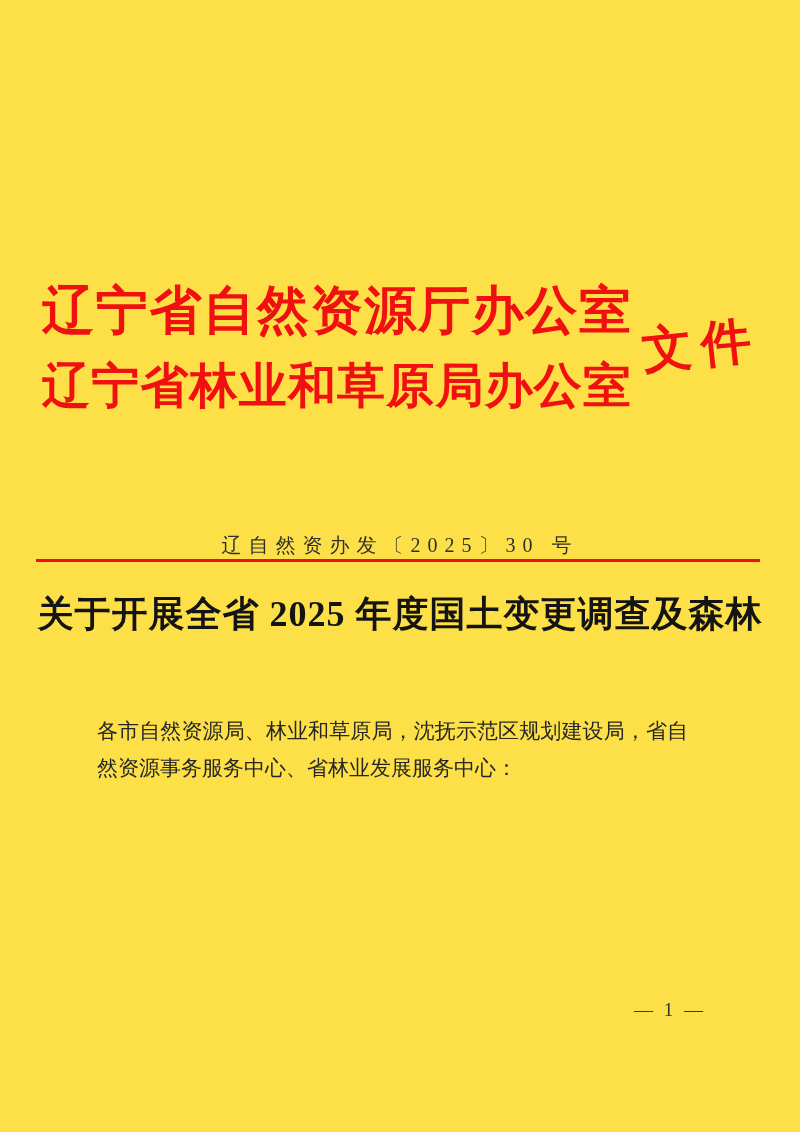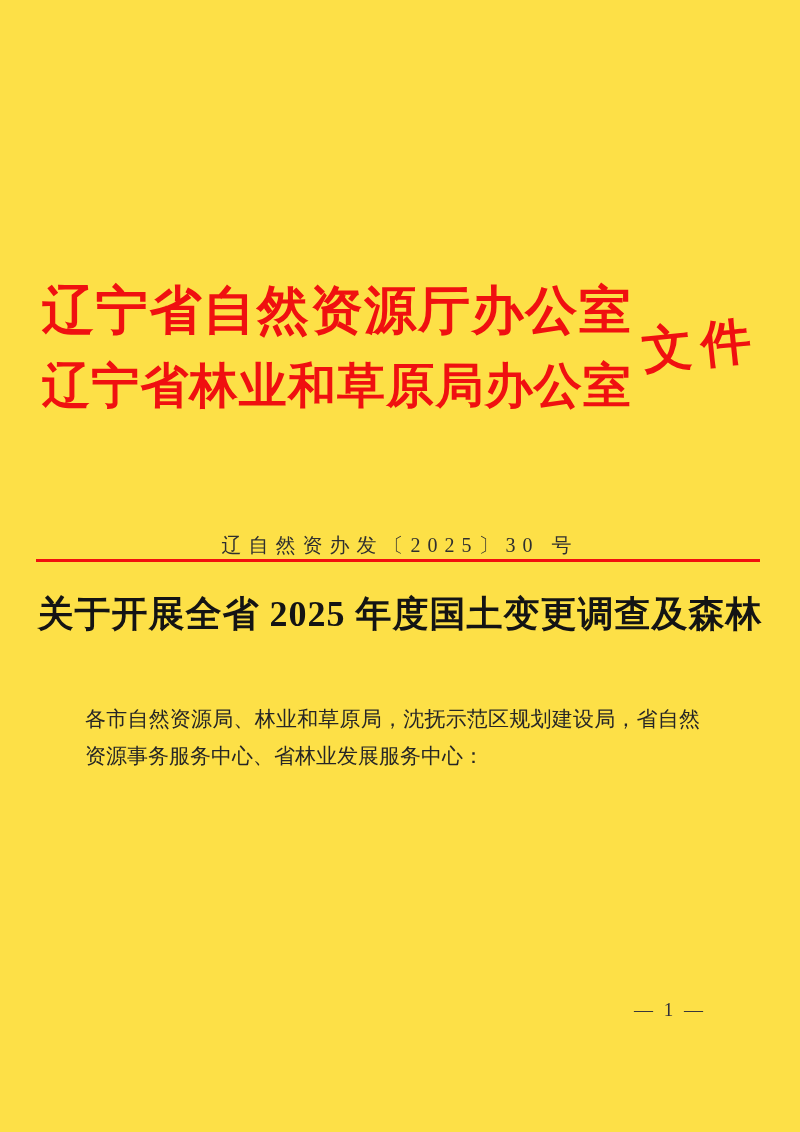--- a/index.html
+++ b/index.html
@@ -83,21 +83,21 @@
   .body-text {
     position: absolute;
     top: 701px;
     left: 85px;
     width: 615px;
     font-size: 21px;
     line-height: 37px;
     color: #262626;
     text-align: justify;
   }
-  .body-text p { margin: 0; }
+  .body-text p { margin: 12px; }
   .body-indent { text-indent: 2em; }
 
   
   .page-number {
     position: absolute;
     top: 999px;
     right: 94px;
     font-size: 19px;
     letter-spacing: 3px;
     color: #30303a;

